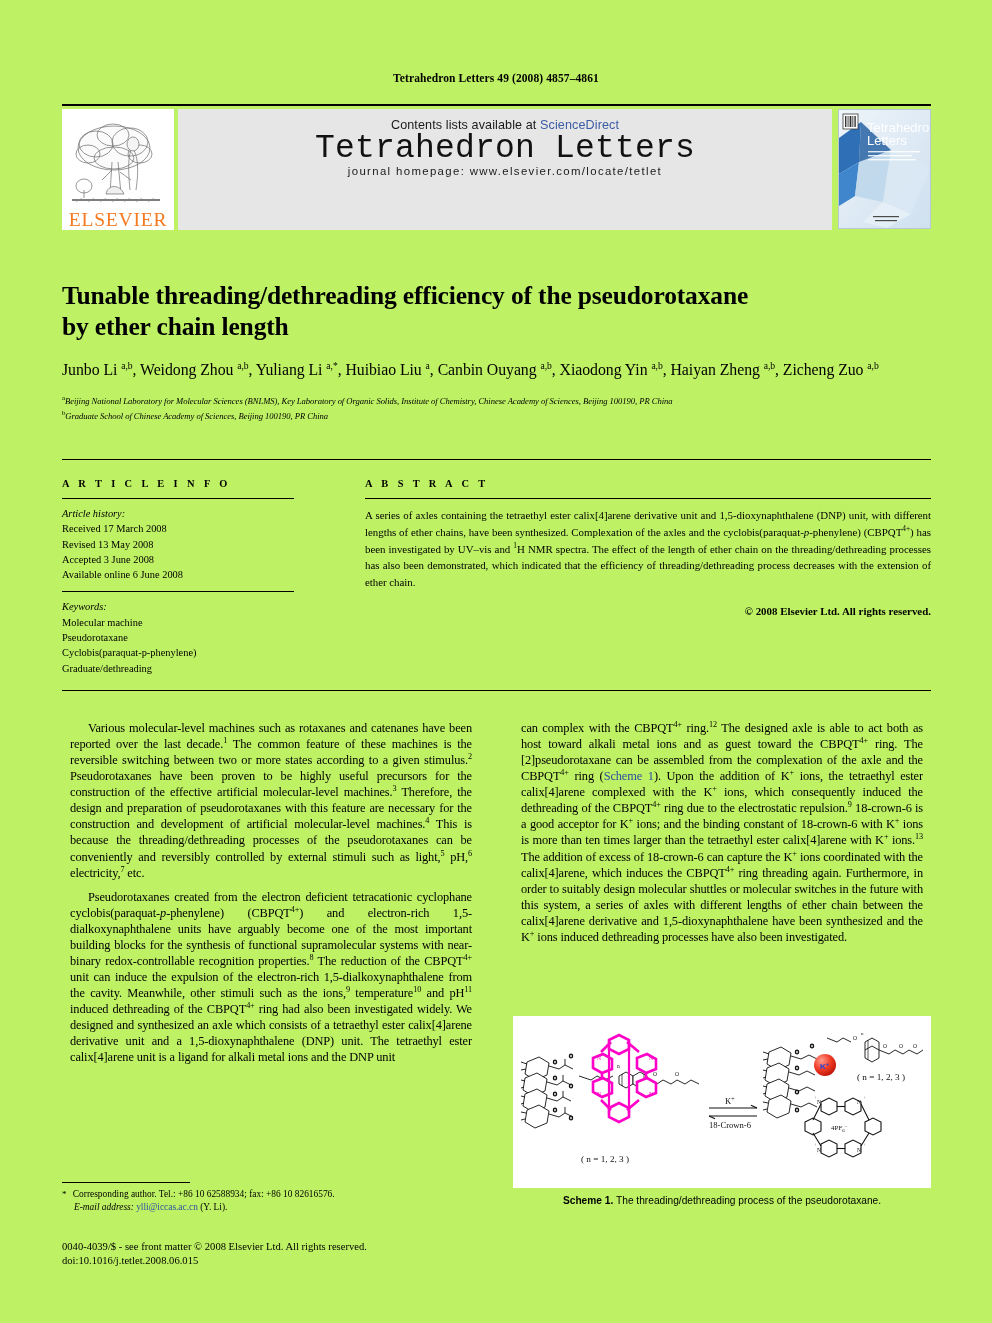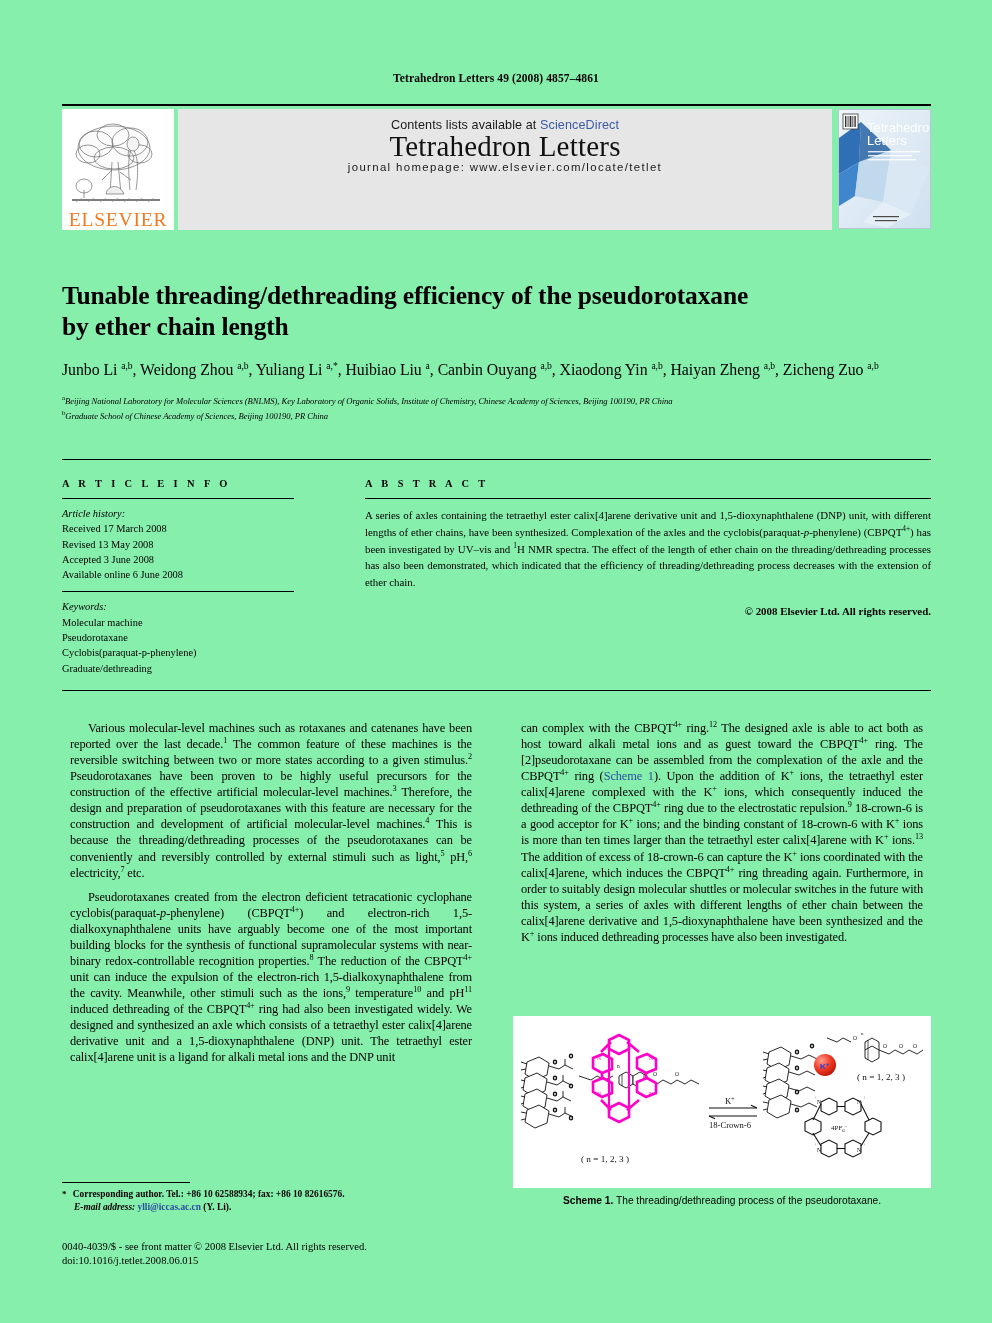--- a/index.html
+++ b/index.html
@@ -9,21 +9,21 @@
     background: #ffffff;
   }
   body {
     font-family: "Liberation Serif", serif;
     color: #000;
   }
   .page {
     position: relative;
     width: 992px;
     height: 1323px;
-    background: #86efac;
+    background: #bef264;
     overflow: hidden;
     box-sizing: border-box;
   }
 
   
   .running-head {
     position: absolute;
     top: 72px;
     left: 0;
     width: 992px;
@@ -86,22 +86,22 @@
   .contents-line {
     font-family: "Liberation Sans", sans-serif;
     font-size: 12.6px;
     color: #1a1a1a;
     letter-spacing: 0.1px;
   }
   .contents-line .sd-link {
     color: #3b5ba5;
   }
   .journal-title-big {
-    font-family: Liberation Serif, serif;
-    font-size: 29px;
+    font-family: Liberation Mono, monospace;
+    font-size: 33px;
     color: #111;
     letter-spacing: 0.2px;
     line-height: 1;
   }
   .homepage-line {
     font-family: "Liberation Sans", sans-serif;
     font-size: 11.4px;
     color: #1a1a1a;
     letter-spacing: 1.35px;
   }
@@ -244,21 +244,20 @@
     width: 128px;
     border-top: 1px solid #000;
     margin-bottom: 5px;
   }
   .fn-text {
     font-family: "Liberation Serif", serif;
     font-size: 9.4px;
     line-height: 1.42;
     padding-left: 12px;
     text-indent: -12px;
-    font-weight: bold;
   }
   .fn-text .star { font-size: 9px; padding-right: 4px; }
   .fn-text .em { font-style: italic; }
   .fn-text .mail { color: #2b4ea0; }
 
   .frontmatter {
     position: absolute;
     left: 62px;
     top: 1240px;
     width: 440px;

